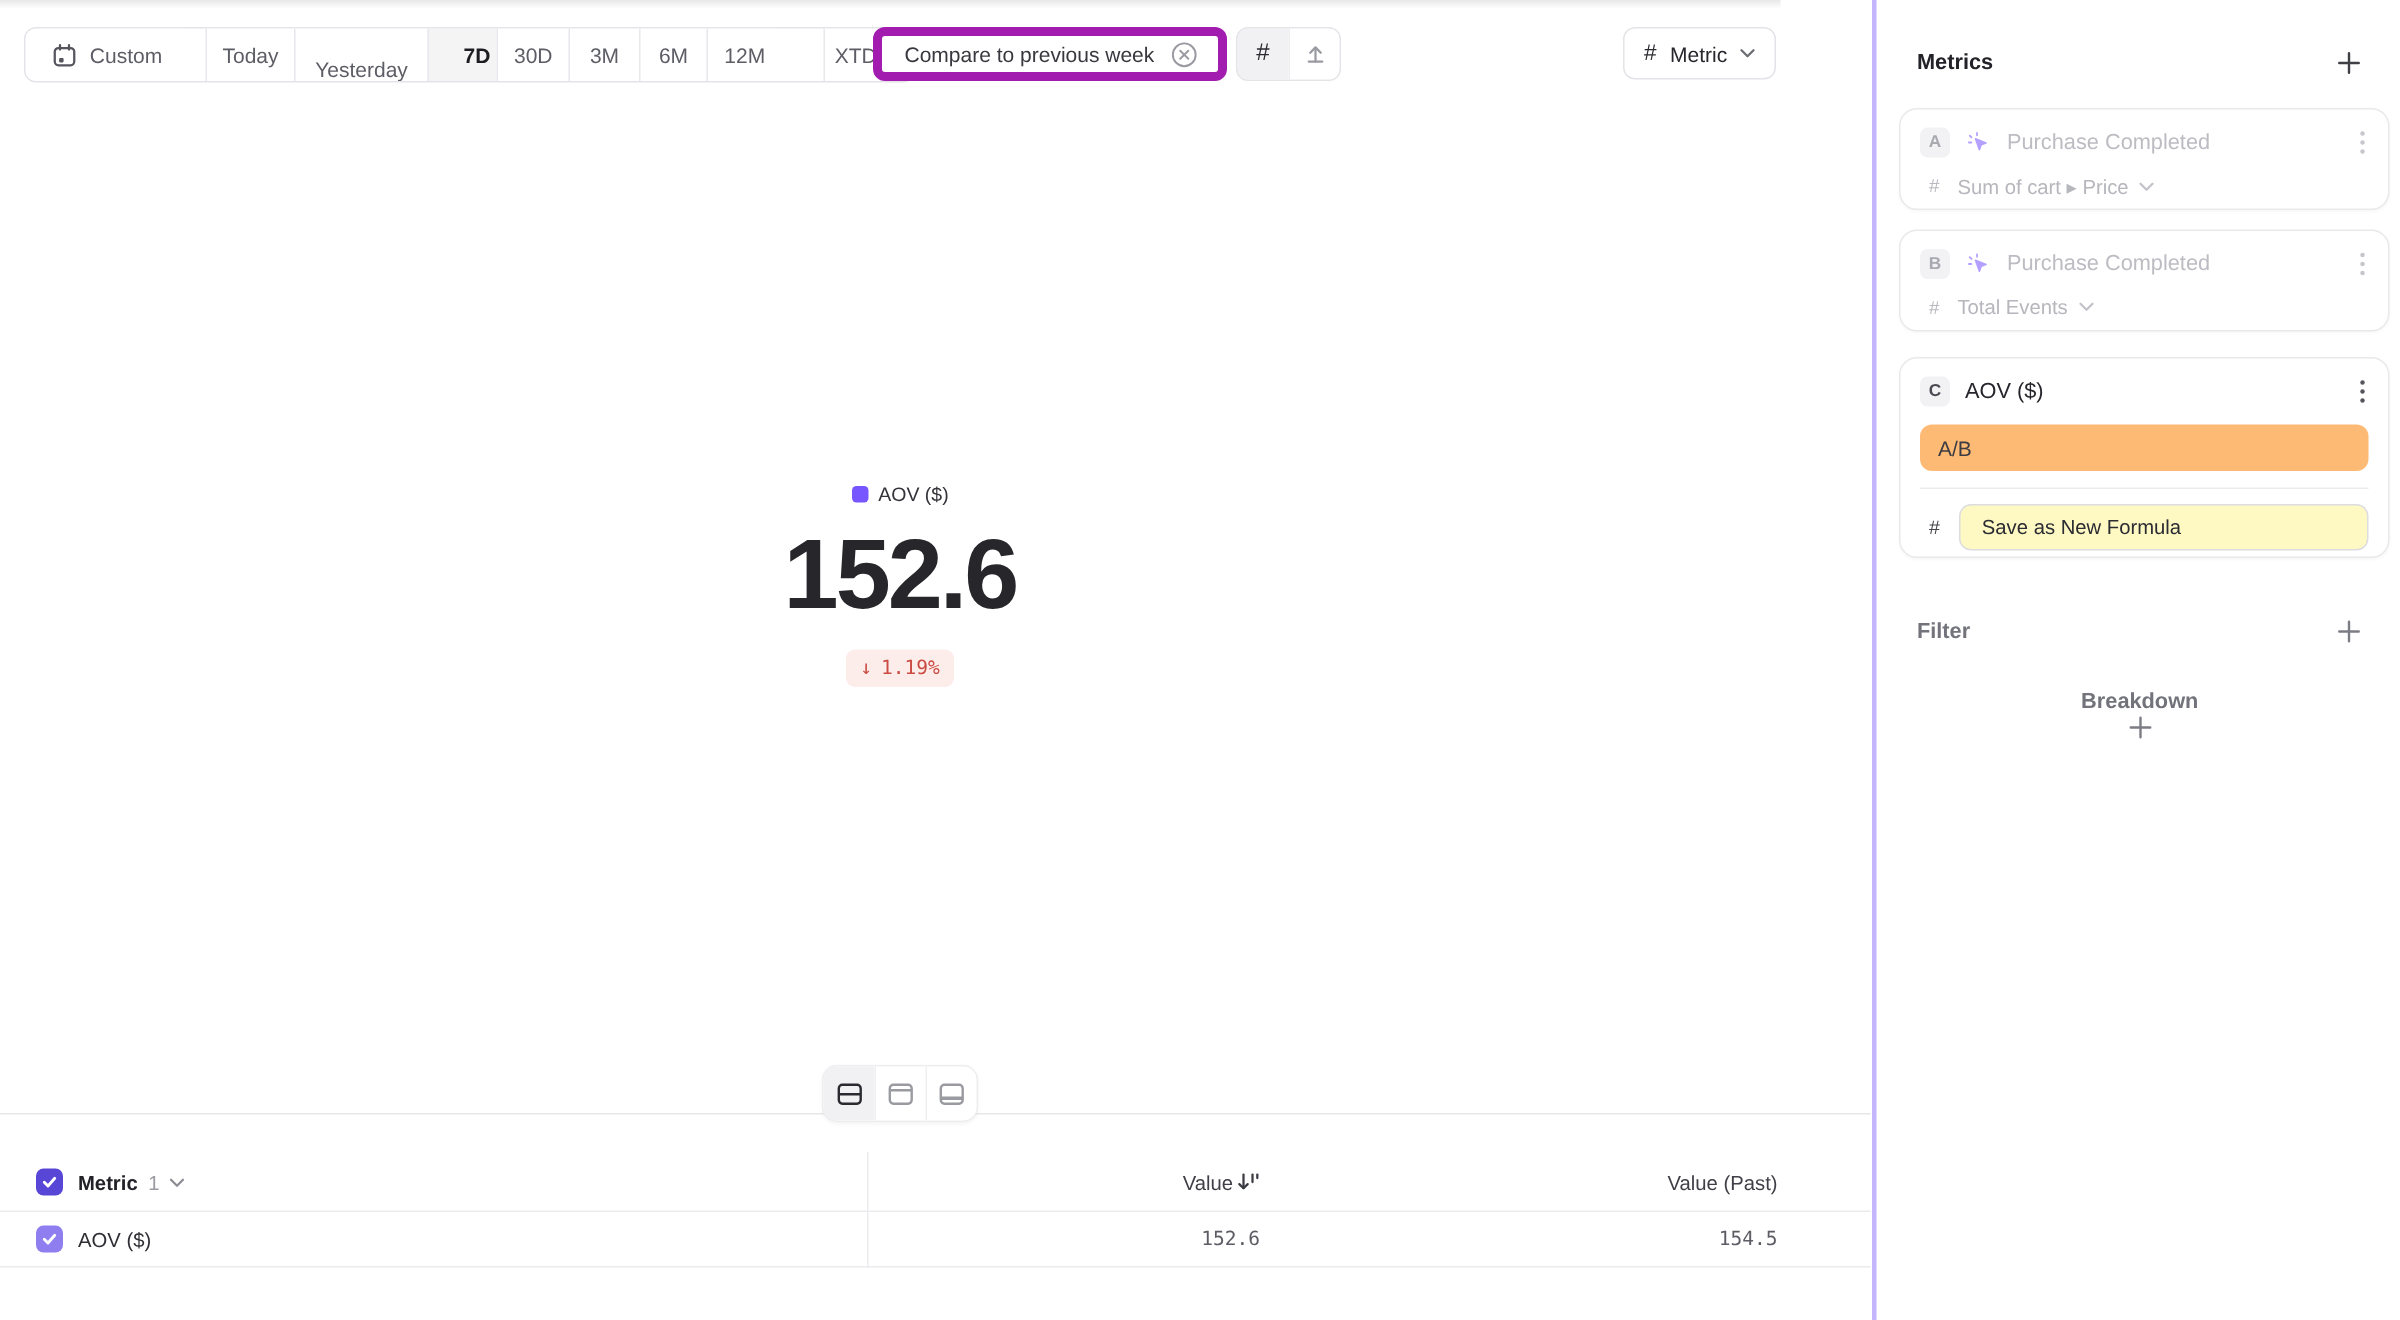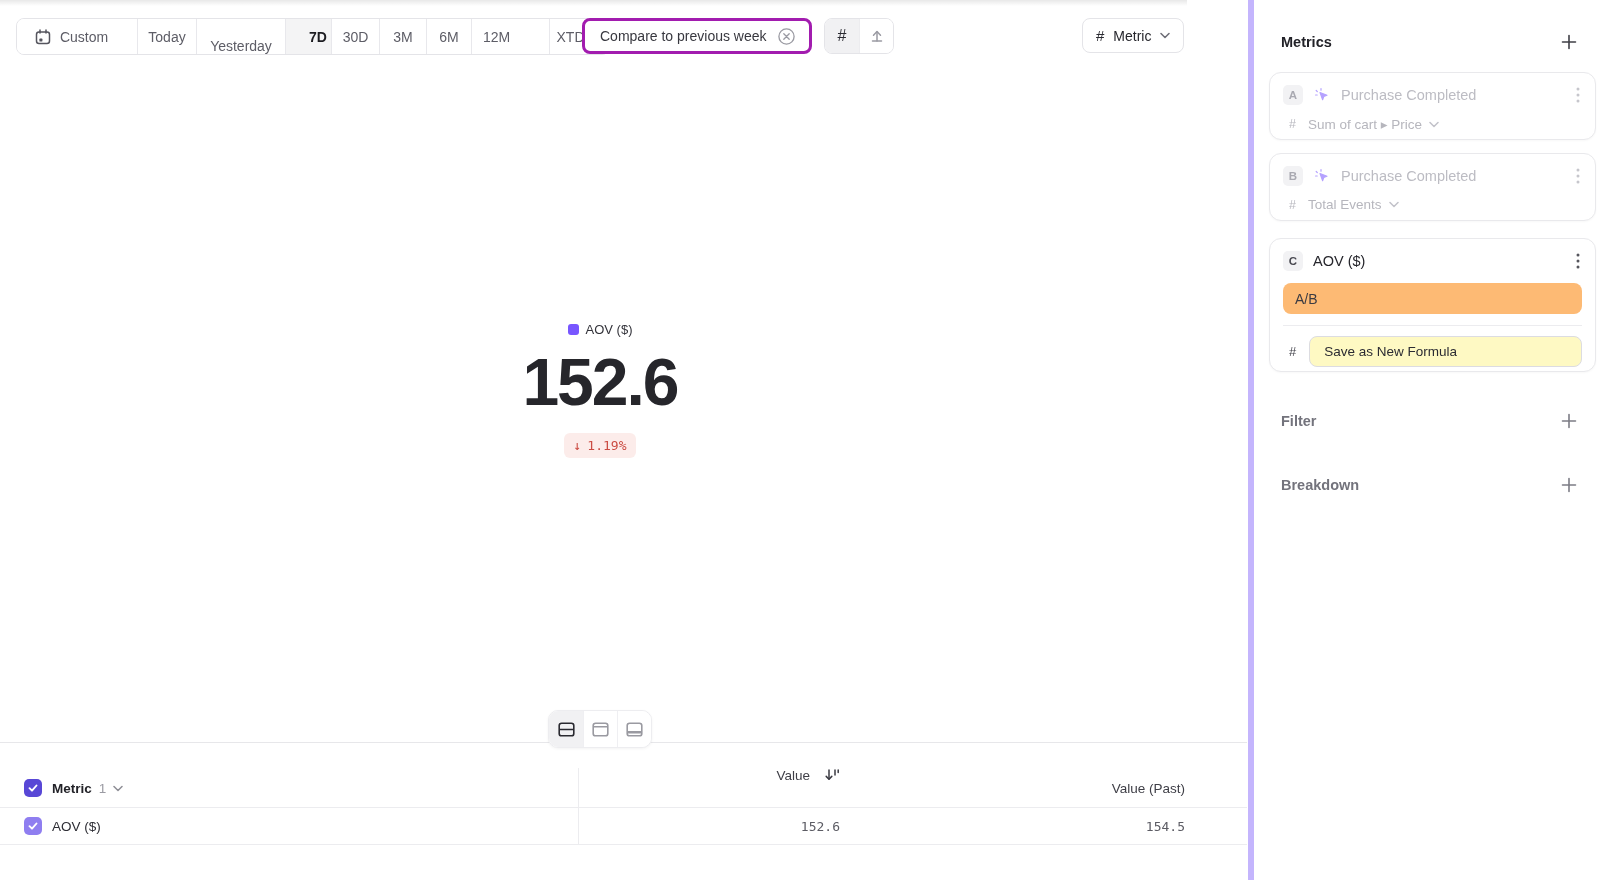--- a/index.html
+++ b/index.html
@@ -17,21 +17,21 @@
     border:1px solid #e4e4e8; border-radius:8px; background:#fff; overflow:hidden; }
   .dr-btn { display:flex; align-items:center; justify-content:center; gap:8px; height:100%;
     font-size:14px; color:#5d5d66; background:#fff; border:none; border-left:1px solid #e8e8ec;
     cursor:pointer; white-space:nowrap; font-family:inherit; }
   .dr-btn:first-child { border-left:none; }
   .dr-btn.selected { background:#f4f4f5; color:#1c1c21; font-weight:700;padding-left:19px; }
   .w-custom{width:108px;} .w-today{width:59px;margin-left:12px;} .w-yest{width:89px;align-items:flex-end;} .w-7d{width:46px;}
   .w-30d{width:48px;} .w-3m{width:47px;justify-content:center;} .w-6m{width:45px;} .w-12m{width:50px;} .w-xtd{width:60px;margin-left:28px;}
 
   .compare-chip { position:absolute; left:582px; top:18px; height:36px; display:flex; align-items:center;
-    gap:10px; padding:0 13px 0 15px; border:3px solid #a21caf; border-radius:8px; background:#fff;
+    gap:10px; padding:0 13px 0 15px; border:6px solid #a21caf; border-radius:8px; background:#fff;
     font-size:14px; color:#38383f; cursor:pointer; }
 
   .numgoal-seg { position:absolute; left:824px; top:18px; height:36px; display:flex;
     border:1px solid #e4e4e8; border-radius:8px; background:#fff; overflow:hidden; }
   .seg-cell { width:34px; height:100%; display:flex; align-items:center; justify-content:center;
     border:none; background:#fff; cursor:pointer; font-family:inherit; }
   .seg-cell + .seg-cell { border-left:1px solid #ececef; }
   .seg-cell.selected { background:#f1f1f3; }
   .hash-glyph { font-size:16px; color:#8d8d95; font-weight:500; }
   .seg-cell.selected .hash-glyph { color:#2a2a31; }
@@ -67,37 +67,37 @@
   .tbl-vline { position:absolute; left:578px; top:768px; width:1px; height:77px; background:#ececef; }
   .checkbox { position:absolute; left:24px; width:18px; height:18px; border-radius:5px;
     display:flex; align-items:center; justify-content:center; cursor:pointer; }
   .cb-header { top:11px; background:#5847d6; }
   .cb-row { top:9px; background:#8f7ef0; }
   .metric-head-group { position:absolute; left:52px; top:0; height:40px; display:flex; align-items:center; gap:7px; cursor:pointer; }
   .metric-head-label { font-size:13.5px; font-weight:700; color:#222228; }
   .metric-head-count { font-size:13.5px; color:#9b9ba3; }
   .row-name { position:absolute; left:52px; top:0; height:37px; display:flex; align-items:center;
     font-size:13.5px; color:#2e2e35; }
-  .col-value-h { position:absolute; right:407px; top:0; height:40px; display:flex; align-items:flex-start; gap:14px;
+  .col-value-h { position:absolute; right:407px; top:0; height:40px; display:flex; align-items:center; gap:2px;
     font-size:13.5px; color:#3f3f47; cursor:pointer; }
   .col-past-h { position:absolute; right:62px; top:0; height:40px; display:flex; align-items:center;
     font-size:13.5px; color:#3f3f47; cursor:pointer; }
   .cell-value { position:absolute; right:407px; top:0; height:37px; display:flex; align-items:center;
     font-family:"DejaVu Sans Mono", monospace; font-size:13px; color:#5c5c64; }
   .cell-past { position:absolute; right:62px; top:0; height:37px; display:flex; align-items:center;
     font-family:"DejaVu Sans Mono", monospace; font-size:13px; color:#5c5c64; }
 
   
   .sidebar { position:absolute; left:1248px; top:0; width:352px; height:880px; background:#fff;
-    border-left:6px solid #c4b5fd; }
+    border-left:3px solid #c4b5fd; }
   .side-header { position:absolute; left:27px; width:297px; display:flex; align-items:center;
     justify-content:space-between; }
   .side-header .title { font-size:14.5px; font-weight:700; }
   .metrics-h { top:33px; } .metrics-h .title { color:#222228; }
-  .filter-h { top:412px; } .breakdown-h { top:476px; }
+  .filter-h { top:412px; } .breakdown-h { top:460px;flex-direction:column; }
   .filter-h .title, .breakdown-h .title { color:#73737c; }
   .plus-btn { width:18px; height:18px; display:flex; align-items:center; justify-content:center;
     background:none; border:none; cursor:pointer; }
 
   .mcard { position:absolute; left:15px; width:327px; background:#fff; border:1px solid #e9e9ec;
     border-radius:12px; padding:11px 13px; box-shadow:0 1px 2px rgba(0,0,0,0.03); }
   .card-a { top:72px; height:68px; } .card-b { top:153px; height:68px; } .card-c { top:238px; height:134px; }
   .mcard-row1 { display:flex; align-items:center; gap:10px; height:22px; }
   .mbadge { width:20px; height:20px; border-radius:5px; background:#f2f2f4; display:flex;
     align-items:center; justify-content:center; font-size:11.5px; font-weight:700; color:#4a4a52; }

